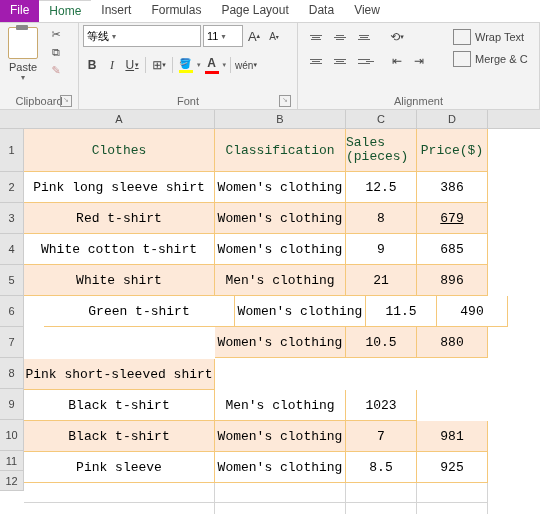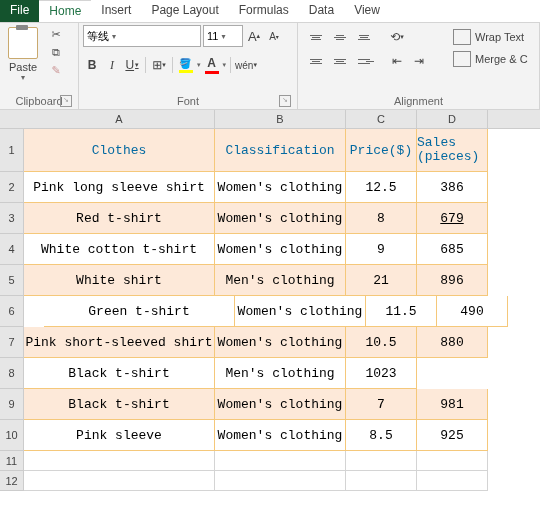--- a/index.html
+++ b/index.html
@@ -1,18 +1,18 @@
 <!DOCTYPE html>
 <html><head>
 <meta charset="utf-8">
 <style>
 html,body{margin:0;padding:0;font-family:"Segoe UI",Arial,sans-serif;font-size:12px;background:#fff;overflow:hidden;width:540px;height:514px}
 .titlebar{background:#fff;height:22px;display:flex;border-bottom:1px solid #d4d4d4}
 .titlebar .tab{padding:3px 10px;color:#fff;background:#217346;cursor:pointer}
-.titlebar .tab.file{background:#14532d}
+.titlebar .tab.file{background:#a21caf}
 .titlebar .tab.active{background:#fff;color:#217346;border-top:1px solid #d4d4d4}
 .titlebar .tab.normal{background:#fff;color:#444}
 .ribbon{background:#f3f3f3;height:86px;display:flex;border-bottom:1px solid #d4d4d4}
 .grp{border-right:1px solid #d4d4d4;display:flex;flex-direction:column;padding:2px 4px 0}
 .grp .body{flex:1;display:flex;align-items:flex-start;gap:4px}
 .grp .label{text-align:center;color:#666;font-size:11px;padding:2px 0;position:relative}
 .grp .label .launcher{position:absolute;right:2px;bottom:2px;width:10px;height:10px;border:1px solid #999;font-size:7px;line-height:8px;color:#999;text-align:center}
 .paste-col{display:flex;flex-direction:column;align-items:center;padding:2px 4px}
 .paste-icon{width:28px;height:30px;background:#fff;border:1px solid #c9a96e;border-radius:2px;position:relative;margin-bottom:2px}
 .paste-icon::before{content:"";position:absolute;top:-3px;left:7px;width:12px;height:5px;background:#888;border-radius:1px}
@@ -38,34 +38,34 @@
 .wm-icon{width:16px;height:14px;border:1px solid #888;position:relative}
 .sheet{position:relative;overflow:hidden}
 .corner{position:absolute;left:0;top:0;width:24px;height:18px;background:#e6e6e6;border-right:1px solid #ccc;border-bottom:1px solid #ccc}
 .colheads{position:absolute;left:24px;top:0;height:19px;display:flex}
 .ch{background:#e6e6e6;border-right:1px solid #ccc;border-bottom:1px solid #ccc;text-align:center;line-height:18px;color:#444;font-size:11px}
 .rowheads{position:absolute;left:0;top:19px;width:24px}
 .rh{background:#e6e6e6;border-right:1px solid #ccc;border-bottom:1px solid #ccc;text-align:center;color:#444;font-size:11px;display:flex;align-items:center;justify-content:center}
 .cells{position:absolute;left:24px;top:19px}
 .row{display:flex}
 .cell{border-right:1px solid #d4d4d4;border-bottom:1px solid #d4d4d4;display:flex;align-items:center;justify-content:center;font-family:"Courier New",monospace;font-size:13px;overflow:hidden;white-space:nowrap}
-.hdr{background:#fde9d9;color:#0369a1;font-weight:normal}
+.hdr{background:#fde9d9;color:#14532d;font-weight:normal}
 .tbl .cell{border-right:1px solid #f5c87a;border-bottom:1px solid #f5c87a}
 .band{background:#fde9d9}
 .empty .cell{border-right:1px solid #d4d4d4;border-bottom:1px solid #d4d4d4;background:#fff}
 </style>
 </head>
 <body>
 
 <div class="titlebar">
   <div class="tab file">File</div>
   <div class="tab active">Home</div>
   <div class="tab normal">Insert</div>
+  <div class="tab normal">Formulas</div>
   <div class="tab normal">Page Layout</div>
-  <div class="tab normal">Formulas</div>
   <div class="tab normal">Data</div>
   <div class="tab normal">View</div>
 </div>
 
 <div class="ribbon">
   <div class="grp" style="width:70px">
     <div class="body">
       <div class="paste-col">
         <div class="paste-icon"></div>
         <div style="font-size:11px;color:#444">Paste</div>
@@ -197,22 +197,22 @@
       <div class="rh" style="height: 30px;">8</div>
       <div class="rh" style="height: 30px;">9</div>
       <div class="rh" style="height: 30px;">10</div>
       <div class="rh" style="height: 19px;">11</div>
       <div class="rh" style="height: 19px;">12</div>
     </div>
   <div class="cells" id="cells">
       <div class="row tbl">
         <div class="cell hdr" style="width: 190px; height: 42px;">Clothes</div>
         <div class="cell hdr" style="width: 130px; height: 42px;">Classification</div>
+        <div class="cell hdr" style="width: 70px; height: 42px; white-space: normal; line-height: 14px;">Sales (pieces)</div>
         <div class="cell hdr" style="width: 70px; height: 42px;">Price($)</div>
-        <div class="cell hdr" style="width: 70px; height: 42px; white-space: normal; line-height: 14px;">Sales (pieces)</div>
       </div>
       <div class="row tbl">
         <div class="cell " style="width: 190px; height: 30px;">Pink long sleeve shirt</div>
         <div class="cell " style="width: 130px; height: 30px;">Women's clothing</div>
         <div class="cell " style="width: 70px; height: 30px;">12.5</div>
         <div class="cell " style="width: 70px; height: 30px;">386</div>
       </div>
       <div class="row tbl">
         <div class="cell band" style="width: 190px; height: 30px;">Red t-shirt</div>
         <div class="cell band" style="width: 130px; height: 30px;">Women's clothing</div>
@@ -231,21 +231,21 @@
         <div class="cell band" style="width: 70px; height: 30px;">21</div>
         <div class="cell band" style="width: 70px; height: 30px;">896</div>
       </div>
       <div class="row tbl">
         <div class="cell " style="width: 190px; height: 30px; margin-left: 20px;">Green t-shirt</div>
         <div class="cell " style="width: 130px; height: 30px;">Women's clothing</div>
         <div class="cell " style="width: 70px; height: 30px;">11.5</div>
         <div class="cell " style="width: 70px; height: 30px;">490</div>
       </div>
       <div class="row tbl">
-        <div class="cell band" style="width: 190px; height: 30px;">Pink short-sleeved shirt</div>
+        <div class="cell band" style="width: 190px; height: 30px; margin-top: 32px;">Pink short-sleeved shirt</div>
         <div class="cell band" style="width: 130px; height: 30px;">Women's clothing</div>
         <div class="cell band" style="width: 70px; height: 30px;">10.5</div>
         <div class="cell band" style="width: 70px; height: 30px;">880</div>
       </div>
       <div class="row tbl">
         <div class="cell " style="width: 190px; height: 30px;">Black t-shirt</div>
         <div class="cell " style="width: 130px; height: 30px;">Men's clothing</div>
         <div class="cell " style="width: 70px; height: 30px;">1023</div>
       </div>
       <div class="row tbl">

